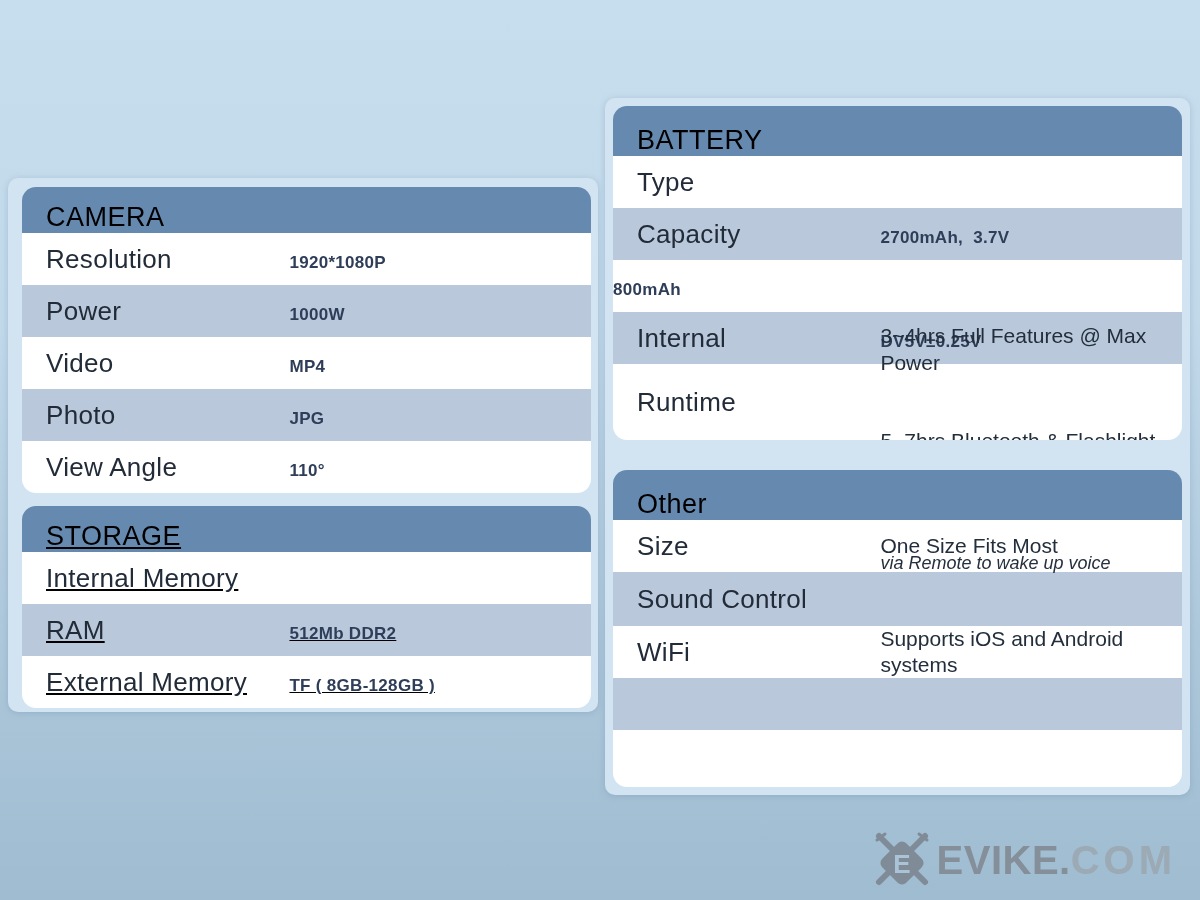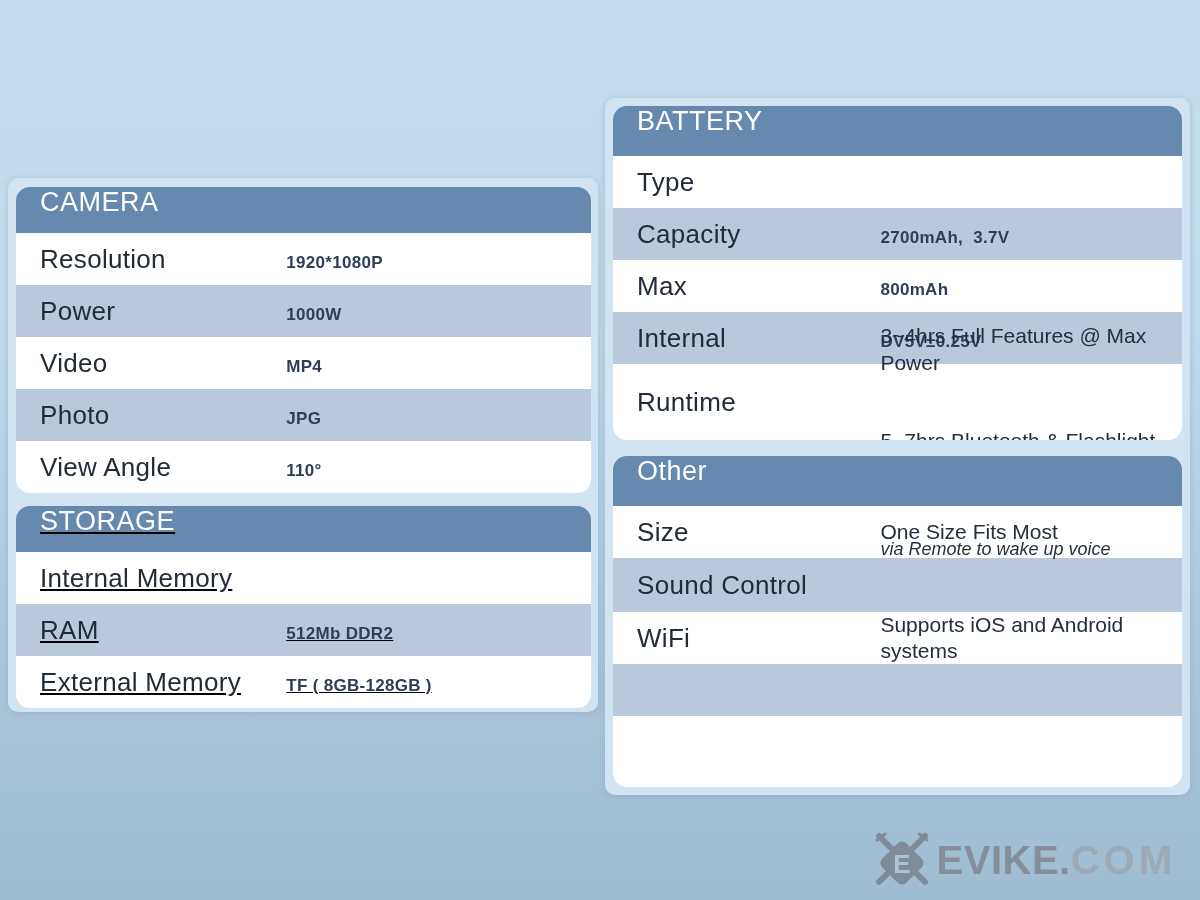--- a/index.html
+++ b/index.html
@@ -13,39 +13,39 @@
     font-family: "Liberation Sans", sans-serif;
   }
   .panel {
     position: absolute;
     background: #d2e4f1;
     border-radius: 10px;
     box-shadow: 0 1px 6px rgba(110, 140, 168, 0.35);
     display: flex;
     flex-direction: column;
   }
-  .panel-left  { left: 8px;   top: 178px; width: 590px; height: 534px; padding: 9px 7px 7px 8px; }
+  .panel-left  { left: 8px;   top: 178px; width: 590px; height: 534px; padding: 9px 7px 7px 14px; }
   .panel-right { left: 605px; top: 98px;  width: 585px; height: 697px; padding: 8px; }
   .panel-left .spec-table + .spec-table  { margin-top: 13px; text-decoration: underline; }
-  .panel-right .spec-table + .spec-table { margin-top: 16px; }
+  .panel-right .spec-table + .spec-table { margin-top: 30px; }
 
   .spec-table {
     border-radius: 14px;
     overflow: hidden;
     display: flex;
     flex-direction: column;
     flex: 0 0 auto;
   }
   .spec-table.grow { flex: 1 1 auto; }
 
   .spec-header {
     background: #6689af;
-    color: #ffffff;
-    display: flex;
-    align-items: flex-start;
+    color: #000000;
+    display: flex;
+    align-items: flex-end;
     padding: 0 24px;
     font-size: 27px;
     letter-spacing: 0.5px;
     flex: 0 0 auto;
   }
   .panel-left  .spec-header { height: 46px; }
   .panel-right .spec-header { height: 50px; }
 
   .spec-row {
     display: flex;
@@ -146,21 +146,20 @@
         <span>BATTERY</span>
       </div>
       <div class="spec-row">
         <div class="spec-label">Type</div>
       </div>
       <div class="spec-row shaded">
         <div class="spec-label">Capacity</div>
         <div class="spec-value sm">2700mAh,  3.7V</div>
       </div>
       <div class="spec-row">
-        <div class="spec-label">Max</div>
         <div class="spec-value sm">800mAh</div>
       </div>
       <div class="spec-row shaded">
         <div class="spec-label">Internal</div>
         <div class="spec-value sm">DV5V±0.25V</div>
       </div>
       <div class="spec-row tall">
         <div class="spec-label">Runtime</div>
         <div class="spec-value lg">
           <div>3~4hrs Full Features @ Max Power</div>

